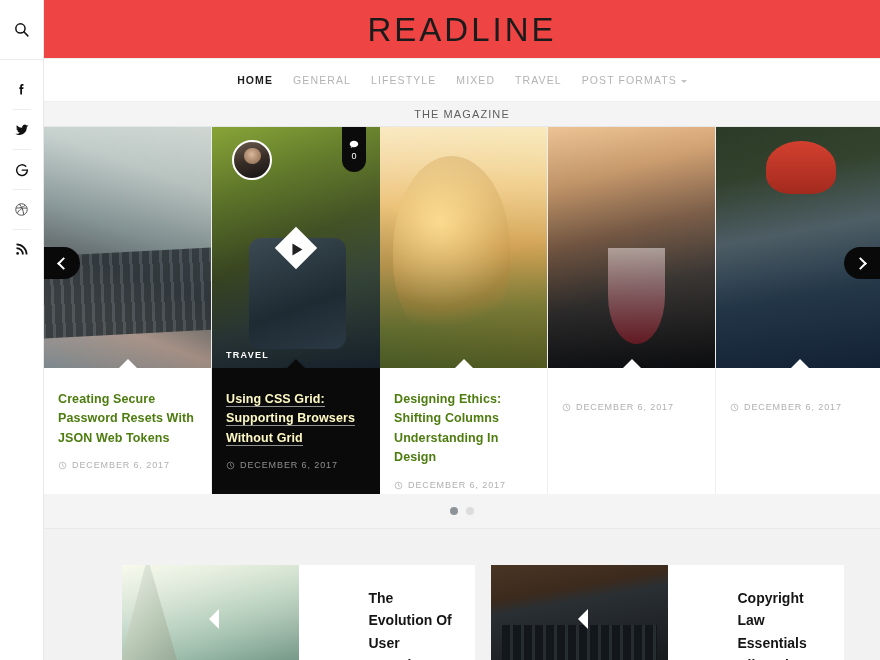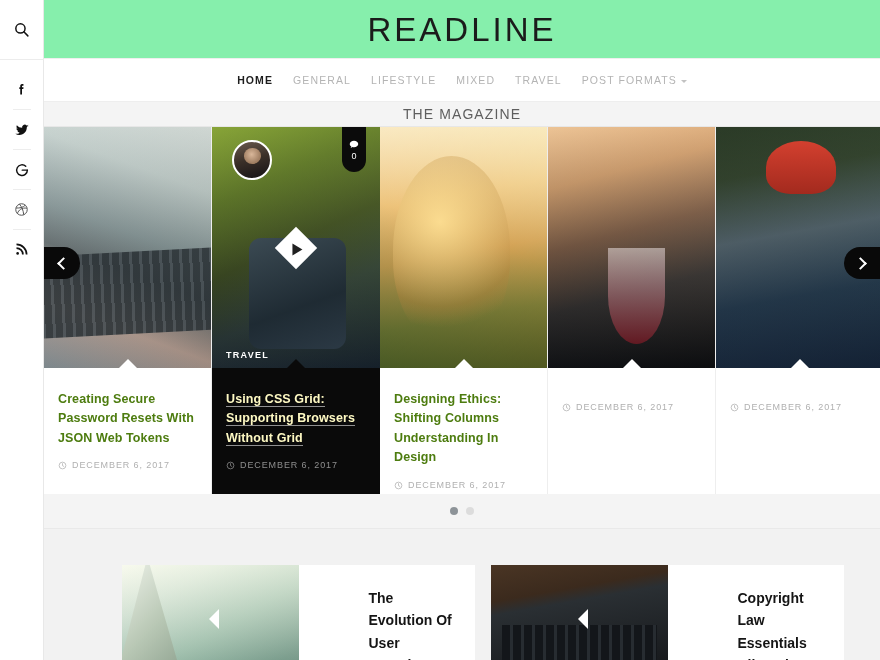--- a/index.html
+++ b/index.html
@@ -27,21 +27,21 @@
     color: #111; cursor: pointer;
   }
   .sb-search { height: 60px; border-bottom: 1px solid #ececec; }
   .sb-sep { width: 18px; height: 1px; background: #ededed; }
   .sb-spacer { height: 10px; }
   .sb-cell svg { display: block; }
 
   
   #header {
     position: absolute; left: 44px; top: 0; right: 0;
-    height: 59px; background: #86efac;
+    height: 59px; background: #ef4444;
     display: flex; align-items: center; justify-content: center;
     border-bottom: 1px solid #efefef;
     z-index: 30;
   }
   #logo {
     font-family: "Liberation Sans", sans-serif;
     font-size: 33px; letter-spacing: 3px;
     font-weight: 300; color: #1b1b1b;
     line-height: 1;
   }
@@ -77,21 +77,21 @@
 
   
   #subbar {
     position: absolute; left: 44px; top: 102px; right: 0;
     height: 25px; background: #f4f4f4;
     border-bottom: 1px solid #e7e7e7;
     display: flex; align-items: center; justify-content: center;
     z-index: 28;
   }
   #subbar .txt {
-    font-size: 14px; letter-spacing: 1.1px; color: #5e5e5e;
+    font-size: 11px; letter-spacing: 1.1px; color: #5e5e5e;
     text-transform: uppercase;
   }
 
   
   #carousel {
     position: absolute; left: 44px; top: 127px; right: 0;
     height: 367px; background: #ffffff;
     display: flex; overflow: hidden;
     z-index: 10;
   }

